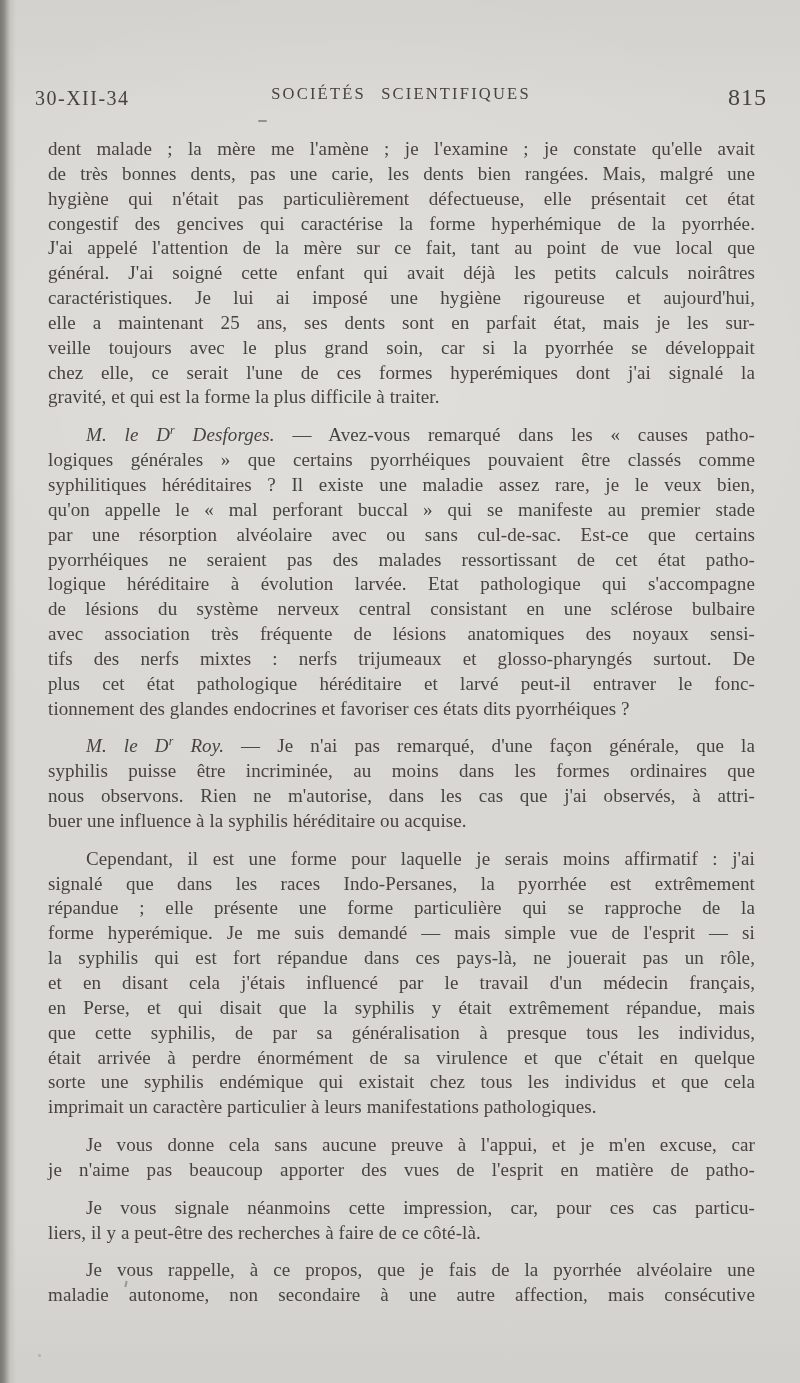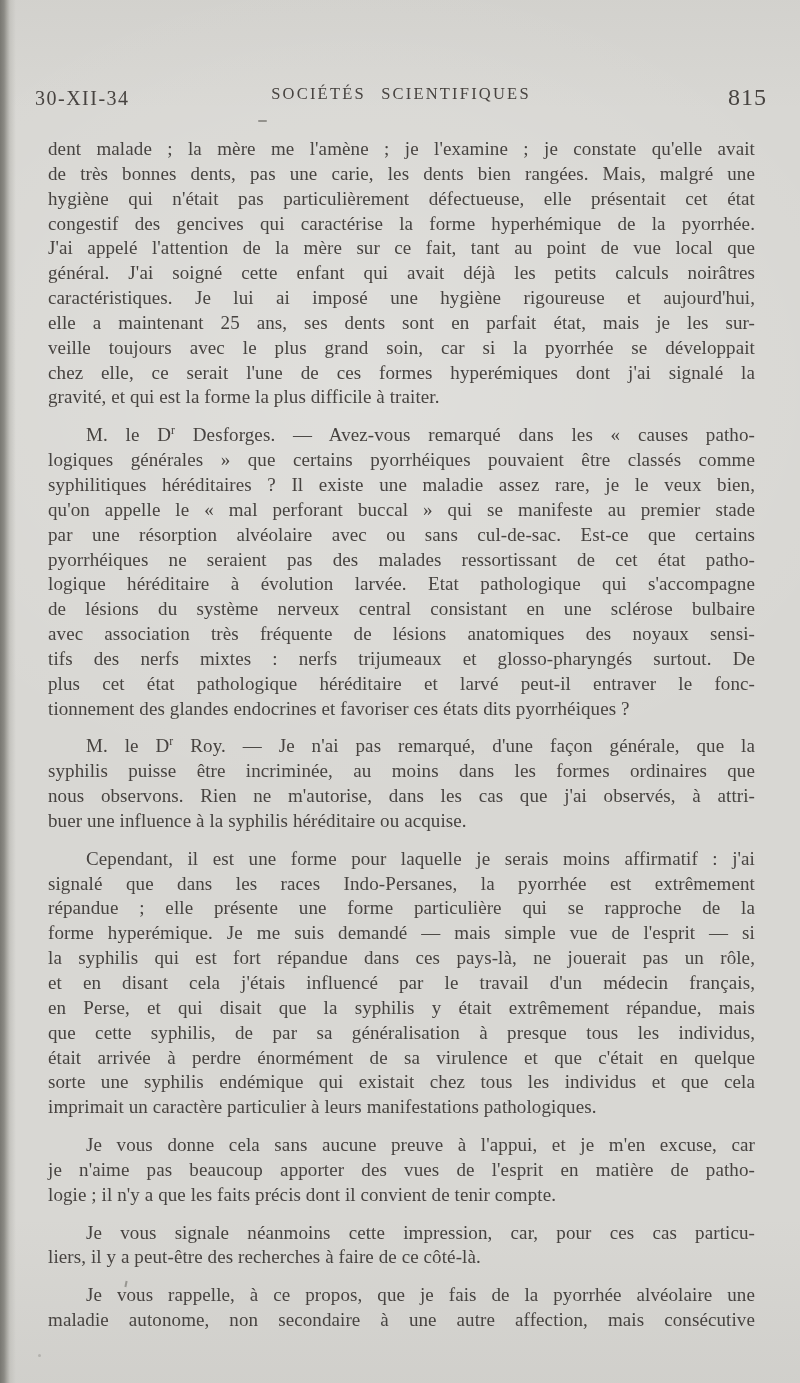--- a/index.html
+++ b/index.html
@@ -91,21 +91,21 @@
     white-space: nowrap;
     letter-spacing: 0.1px;
   }
   .line.just {
     white-space: normal;
     text-align: justify;
     text-align-last: justify;
   }
   .line.indent { padding-left: 38px; }
   .line.just.indent { padding-left: 38px; }
-  .lead { }
+  .lead { font-style: italic; }
   .lead sup {
     font-size: 0.62em;
     vertical-align: super;
     line-height: 0;
   }
 </style>
 </head>
 <body>
 
 <div class="page">
@@ -162,21 +162,20 @@
         <div class="line just">et en disant cela j'étais influencé par le travail d'un médecin français,</div>
         <div class="line just">en Perse, et qui disait que la syphilis y était extrêmement répandue, mais</div>
         <div class="line just">que cette syphilis, de par sa généralisation à presque tous les individus,</div>
         <div class="line just">était arrivée à perdre énormément de sa virulence et que c'était en quelque</div>
         <div class="line just">sorte une syphilis endémique qui existait chez tous les individus et que cela</div>
         <div class="line">imprimait un caractère particulier à leurs manifestations pathologiques.</div>
       </div>
       <div class="para">
         <div class="line just indent">Je vous donne cela sans aucune preuve à l'appui, et je m'en excuse, car</div>
         <div class="line just">je n'aime pas beaucoup apporter des vues de l'esprit en matière de patho-</div>
-        <div class="line">logie ; il n'y a que les faits précis dont il convient de tenir compte.</div>
       </div>
       <div class="para">
         <div class="line just indent">Je vous signale néanmoins cette impression, car, pour ces cas particu-</div>
         <div class="line">liers, il y a peut-être des recherches à faire de ce côté-là.</div>
       </div>
       <div class="para">
         <div class="line just indent">Je vous rappelle, à ce propos, que je fais de la pyorrhée alvéolaire une</div>
         <div class="line just">maladie autonome, non secondaire à une autre affection, mais consécutive</div>
       </div>
     </main>

